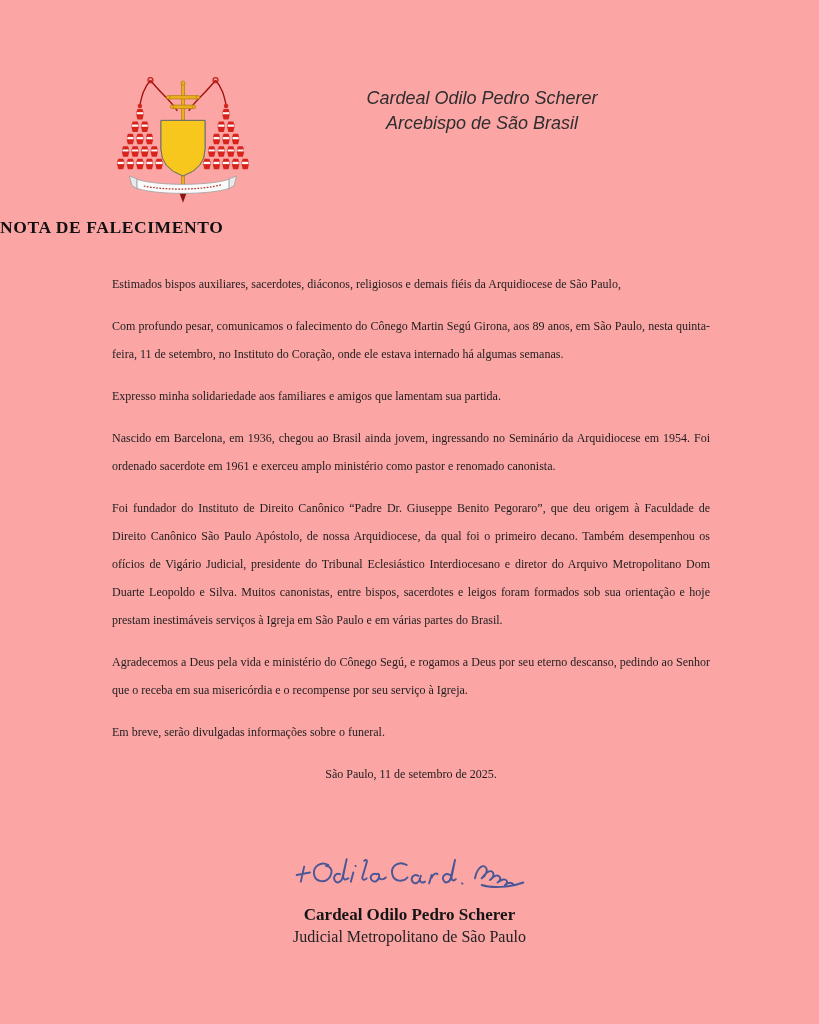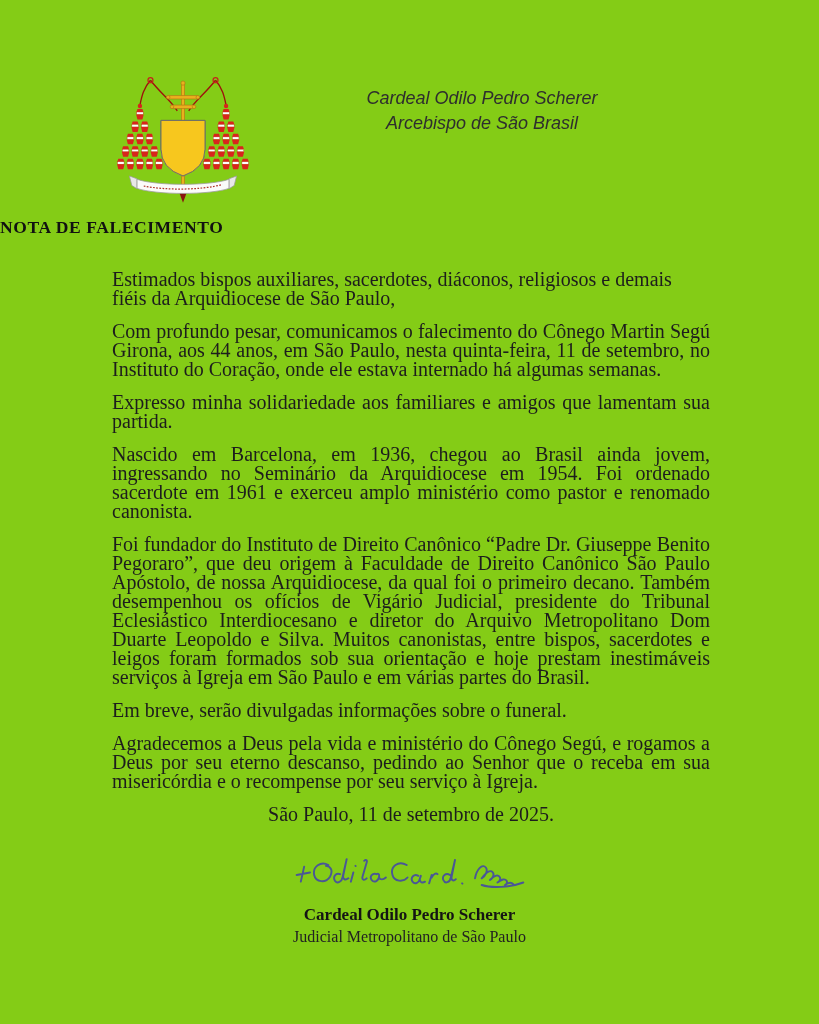--- a/index.html
+++ b/index.html
@@ -13,21 +13,21 @@
     --crest-yellow:#f7c71e;
     --crest-green:#2f9e49;
     --crest-silver:#d9dbdd;
     --crest-outline:#6b6b6b;
   }
   html,body{margin:0;padding:0;background:#e9e9e9;}
   .page{
     position:relative;
     width:819px;height:1024px;
     margin:0 auto;
-    background:#84cc16;
+    background:#fca5a5;
     font-family:"Liberation Serif", serif;
     color:var(--ink);
     overflow:hidden;
   }
   
   .crest{position:absolute;left:116px;top:54px;width:134px;height:152px;}
   .lh-text{
     position:absolute;left:330px;top:86px;width:304px;
     text-align:center;
     font-family:"Liberation Sans", sans-serif;
@@ -39,21 +39,21 @@
   .doc-title{
     position:absolute;top:217px;left:0;width:100%;
     margin:0;
     font-family:"Liberation Serif", serif;
     font-size:17.5px;font-weight:bold;letter-spacing:.6px;
     color:#111;
   }
   
   .letter-body{
     position:absolute;left:112px;top:270px;width:598px;
-    font-size:20px;line-height:19px;
+    font-size:12px;line-height:28px;
   }
   .para{margin:0 0 14px 0;text-align:justify;}
   .para:first-child{text-align:left;}
   .dateline{margin-top:0;text-align:center;}
   
   .sig-block{
     position:absolute;top:840px;left:0;width:100%;
     text-align:center;
   }
   .sig-svg{display:block;margin:0 auto;width:256px;height:60px;}
@@ -171,26 +171,26 @@
   <div class="lh-text">
     <div>Cardeal Odilo Pedro Scherer</div>
     <div>Arcebispo de São Brasil</div>
   </div>
 
   <h1 class="doc-title">NOTA DE FALECIMENTO</h1>
 
   <main class="letter-body">
 
   <p class="para">Estimados bispos auxiliares, sacerdotes, diáconos, religiosos e demais fiéis da Arquidiocese de São Paulo,</p>
-      <p class="para">Com profundo pesar, comunicamos o falecimento do Cônego Martin Segú Girona, aos 44 anos, em São Paulo, nesta quinta-feira, 11 de setembro, no Instituto do Coração, onde ele estava internado há algumas semanas.</p>
+      <p class="para">Com profundo pesar, comunicamos o falecimento do Cônego Martin Segú Girona, aos 89 anos, em São Paulo, nesta quinta-feira, 11 de setembro, no Instituto do Coração, onde ele estava internado há algumas semanas.</p>
       <p class="para">Expresso minha solidariedade aos familiares e amigos que lamentam sua partida.</p>
       <p class="para">Nascido em Barcelona, em 1936, chegou ao Brasil ainda jovem, ingressando no Seminário da Arquidiocese em 1954. Foi ordenado sacerdote em 1961 e exerceu amplo ministério como pastor e renomado canonista.</p>
       <p class="para">Foi fundador do Instituto de Direito Canônico “Padre Dr. Giuseppe Benito Pegoraro”, que deu origem à Faculdade de Direito Canônico São Paulo Apóstolo, de nossa Arquidiocese, da qual foi o primeiro decano. Também desempenhou os ofícios de Vigário Judicial, presidente do Tribunal Eclesiástico Interdiocesano e diretor do Arquivo Metropolitano Dom Duarte Leopoldo e Silva. Muitos canonistas, entre bispos, sacerdotes e leigos foram formados sob sua orientação e hoje prestam inestimáveis serviços à Igreja em São Paulo e em várias partes do Brasil.</p>
+      <p class="para">Agradecemos a Deus pela vida e ministério do Cônego Segú, e rogamos a Deus por seu eterno descanso, pedindo ao Senhor que o receba em sua misericórdia e o recompense por seu serviço à Igreja.</p>
       <p class="para">Em breve, serão divulgadas informações sobre o funeral.</p>
-      <p class="para">Agradecemos a Deus pela vida e ministério do Cônego Segú, e rogamos a Deus por seu eterno descanso, pedindo ao Senhor que o receba em sua misericórdia e o recompense por seu serviço à Igreja.</p>
       <p class="para dateline">São Paulo, 11 de setembro de 2025.</p>
     </main>
 
   <div class="sig-block">
     <svg class="sig-svg" viewBox="0 0 300 72" role="img" aria-label="+ Odilo Card. Scherer">
       <path class="sig-path" d="
         M14,42 l16,-3 M23,32 l-4,18
         M52,30 c-9,-5 -19,2 -17,12 c2,9 14,10 19,2 c4,-7 1,-13 -5,-13
         M66,41 c-5,-2 -9,3 -6,8 c3,4 8,1 9,-4 l5,-22 c0,0 -3,14 -4,19 c-1,5 2,7 6,4
         M82,39 l-3,11 M84.5,31 l0.3,0.3

